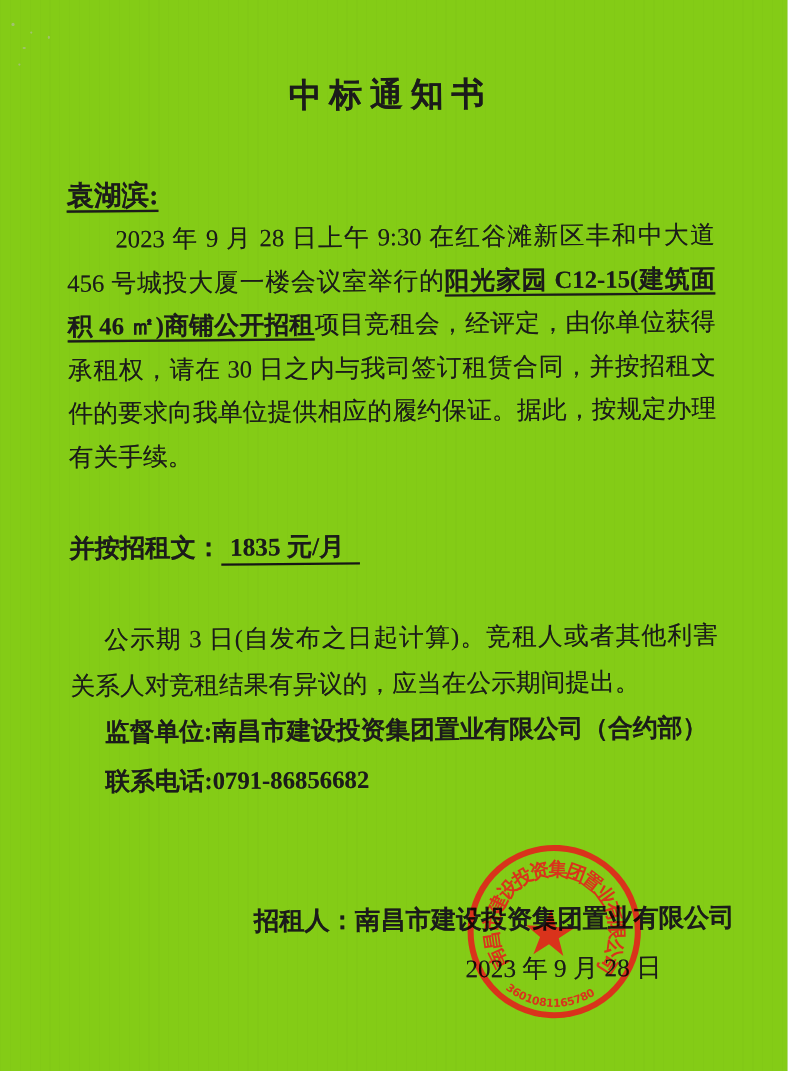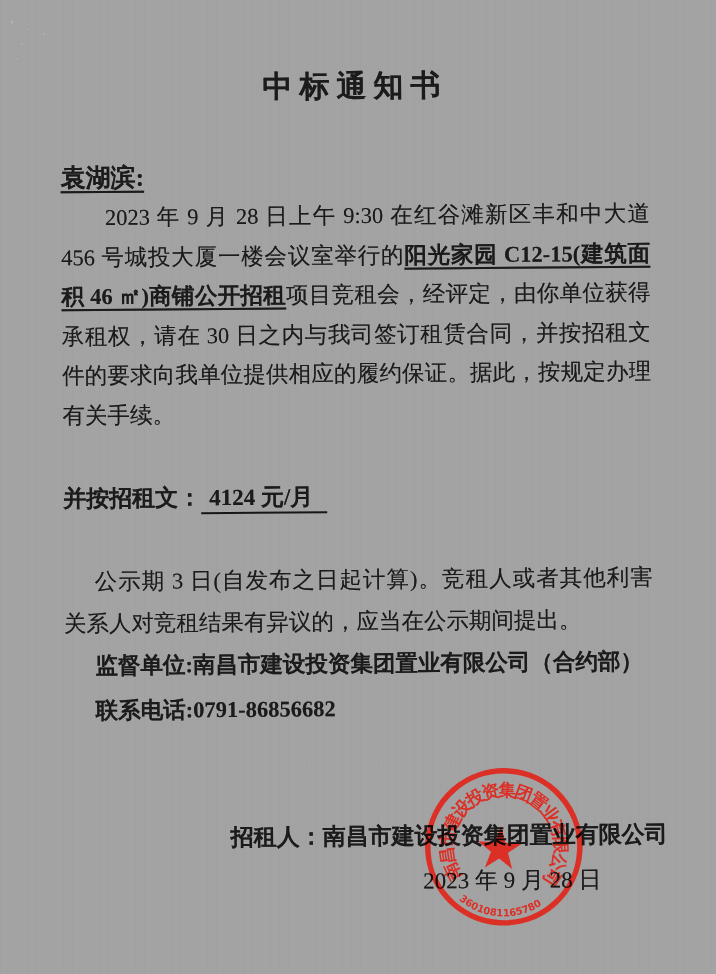--- a/index.html
+++ b/index.html
@@ -1,20 +1,20 @@
 <!DOCTYPE html>
 <html><head>
 <meta charset="utf-8">
 <style>
   html,body{margin:0;padding:0;background:#e8e8e8;}
   .page{
     position:relative;
     width:716px;height:974px;
     margin:0 auto;
-    background:#a3a3a3;
+    background:#84cc16;
     overflow:hidden;
     font-family:"Liberation Serif","DejaVu Serif",serif;
     color:#1b1b1b;
   }
   
   .page::before{
     content:"";
     position:absolute;inset:0;
     background:repeating-linear-gradient(90deg,
       rgba(0,0,0,0.016) 0px, rgba(0,0,0,0.016) 1px,
@@ -111,21 +111,21 @@
     <div class="bodyblock para1">
       <div class="line fill ind1">2023 年 9 月 28 日上午 9:30 在红谷滩新区丰和中大道</div>
       <div class="line fill"><span>456 号城投大厦一楼会议室举行的</span><span class="hl">阳光家园 C12-15(建筑面</span></div>
       <div class="line fill"><span class="hl">积 46 ㎡)商铺公开招租</span><span>项目竞租会，经评定，由你单位获得</span></div>
       <div class="line fill">承租权，请在 30 日之内与我司签订租赁合同，并按招租文</div>
       <div class="line fill">件的要求向我单位提供相应的履约保证。据此，按规定办理</div>
       <div class="line">有关手续。</div>
     </div>
 
     <div class="result">
-      <span>并按招租文：</span><span class="val">4124 元/月</span>
+      <span>并按招租文：</span><span class="val">1835 元/月</span>
     </div>
 
     <div class="bodyblock para2">
       <div class="line fill ind2">公示期 3 日(自发布之日起计算)。竞租人或者其他利害</div>
       <div class="line">关系人对竞租结果有异议的，应当在公示期间提出。</div>
       <div class="line ind2 bold-line">监督单位:南昌市建设投资集团置业有限公司（合约部）</div>
       <div class="line ind2 bold-line phone-line">联系电话:0791-86856682</div>
     </div>
 
     <div class="sig-lessor">招租人：南昌市建设投资集团置业有限公司</div>

